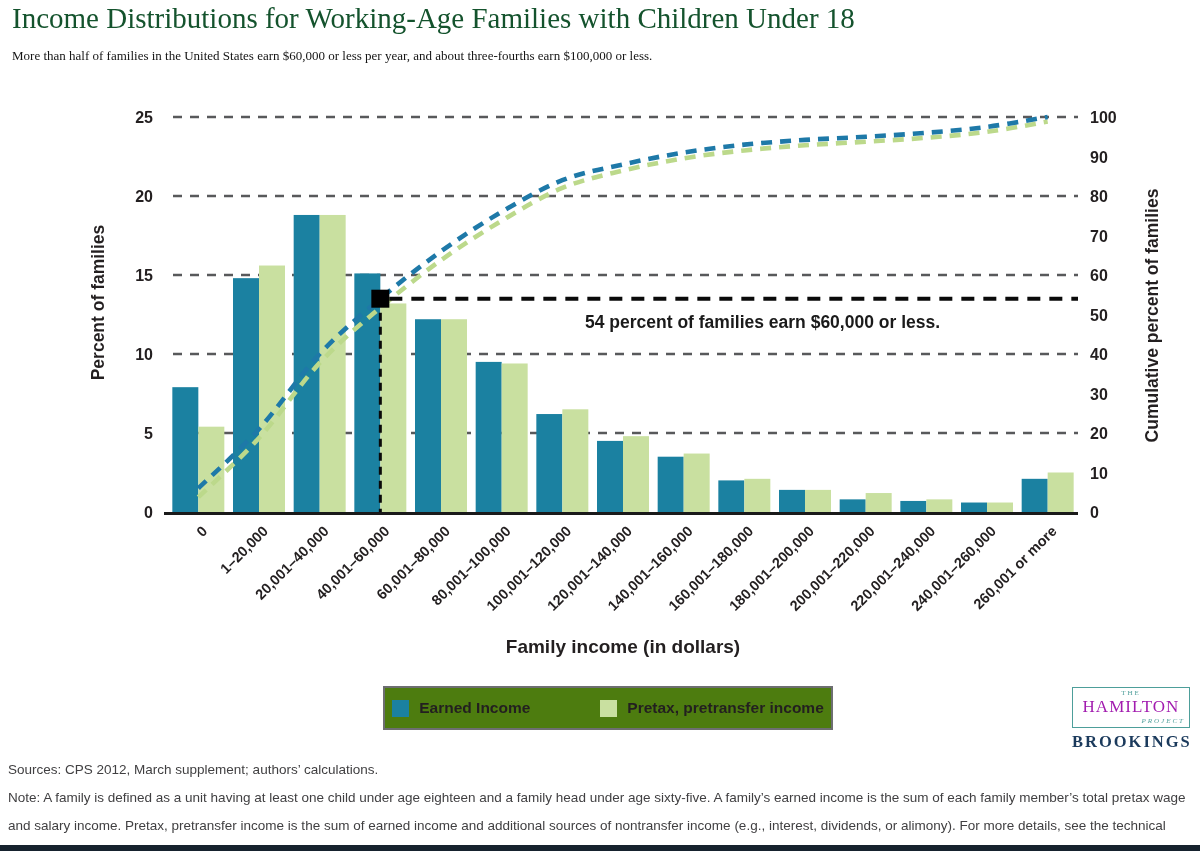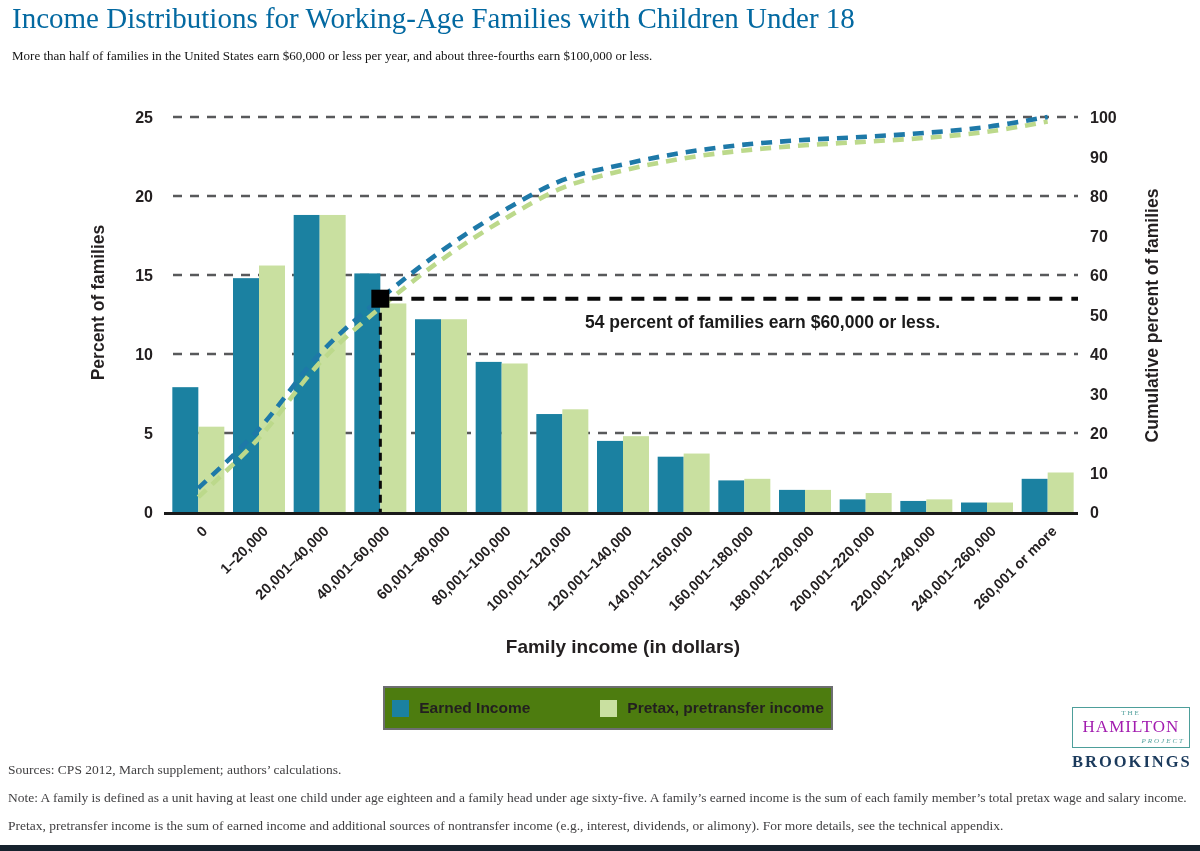--- a/index.html
+++ b/index.html
@@ -1,51 +1,51 @@
 <!DOCTYPE html>
 <html><head>
 <meta charset="utf-8">
 <style>
   html,body{margin:0;padding:0;background:#ffffff;}
   #page{position:relative;width:1200px;height:851px;background:#ffffff;overflow:hidden;
         font-family:"Liberation Sans",sans-serif;color:#231f20;}
 
   #chart-title{position:absolute;left:12px;top:2px;margin:0;
-    font-family:"Liberation Serif",serif;font-weight:400;font-size:29px;color:#0369a1;}
+    font-family:"Liberation Serif",serif;font-weight:400;font-size:29px;color:#14532d;}
   #chart-subtitle{position:absolute;left:12px;top:48px;margin:0;
     font-family:"Liberation Serif",serif;font-size:13px;color:#141414;}
 
   #plot-svg{position:absolute;left:0;top:85px;overflow:visible;}
   #plot-svg text{font-family:"Liberation Sans",sans-serif;}
 
   .axis-title{position:absolute;font-weight:700;font-size:17.5px;color:#231f20;text-align:center;}
   #left-axis-title{left:-12px;top:292px;width:220px;transform:rotate(-90deg);}
   #right-axis-title{left:1007px;top:305px;width:290px;transform:rotate(-90deg);}
   #x-axis-title{position:absolute;left:373px;top:636px;width:500px;text-align:center;
     font-weight:700;font-size:19px;color:#231f20;}
 
   #legend{position:absolute;left:383px;top:686px;width:446px;height:40px;
     border:2px solid #6d6e71;background:#4d7c0f;display:flex;align-items:center;
     justify-content:center;gap:70px;}
   .legend-item{display:flex;align-items:center;gap:10px;}
   .legend-swatch{width:17px;height:17px;display:inline-block;}
   .legend-label{font-size:15.5px;font-weight:600;color:#231f20;}
 
   #logo{position:absolute;left:1072px;top:687px;width:118px;text-align:center;}
-  #hp-box{border:1.5px solid #4d9e9a;padding:1px 4px 2px 4px;margin-top:20px;}
+  #hp-box{border:1.5px solid #4d9e9a;padding:1px 4px 2px 4px;}
   #hp-the{font-family:"Liberation Serif",serif;font-size:7px;letter-spacing:2px;color:#4d9e9a;}
   #hp-name{font-family:"Liberation Serif",serif;font-size:17px;font-weight:400;
     letter-spacing:1px;color:#a21caf;}
   #hp-project{font-family:"Liberation Serif",serif;font-size:7px;letter-spacing:2px;
     color:#4d9e9a;text-align:right;font-style:italic;}
   #brookings{margin-top:4px;font-family:"Liberation Serif",serif;font-size:16.5px;
     font-weight:700;letter-spacing:2px;color:#1b3a5c;}
 
   #footer{position:absolute;left:8px;top:756px;width:1186px;color:#414042;font-size:13.5px;}
-  #footer p{margin:0;line-height:28px;font-family:Liberation Serif, serif;}
+  #footer p{margin:0;line-height:28px;}
 
   #bottom-bar{position:absolute;left:0;top:845px;width:1200px;height:6px;background:#16222e;}
 </style>
 </head>
 <body>
 
 <div id="page">
   <h1 id="chart-title">Income Distributions for Working-Age Families with Children Under 18</h1>
   <p id="chart-subtitle">More than half of families in the United States earn $60,000 or less per year, and about three-fourths earn $100,000 or less.</p>
 

